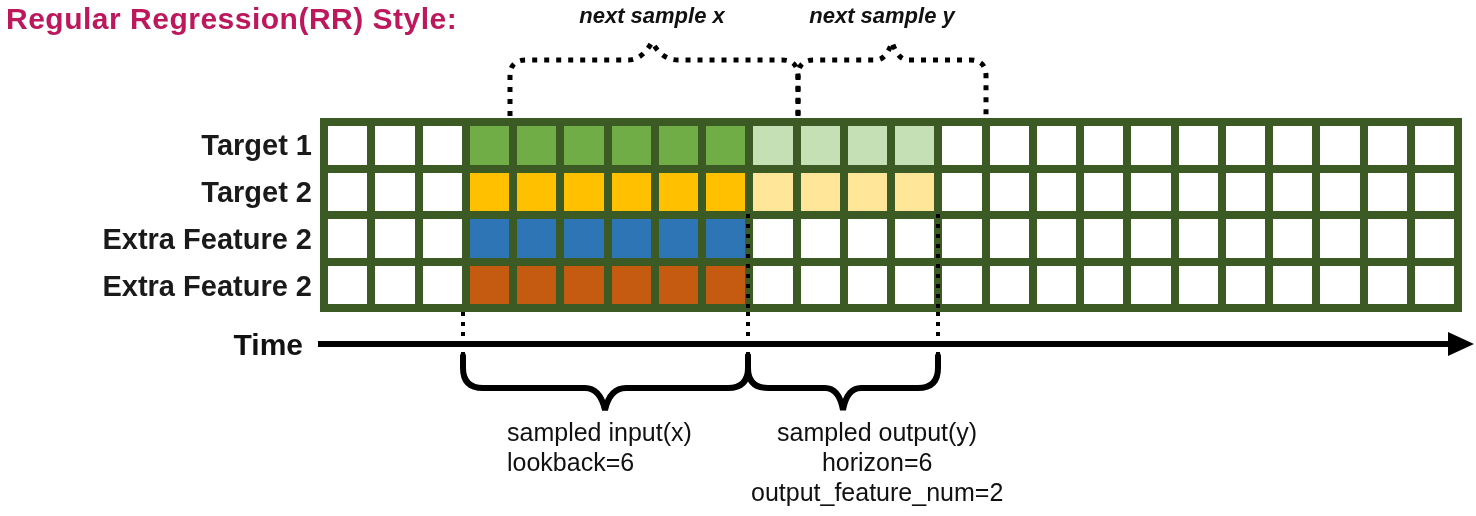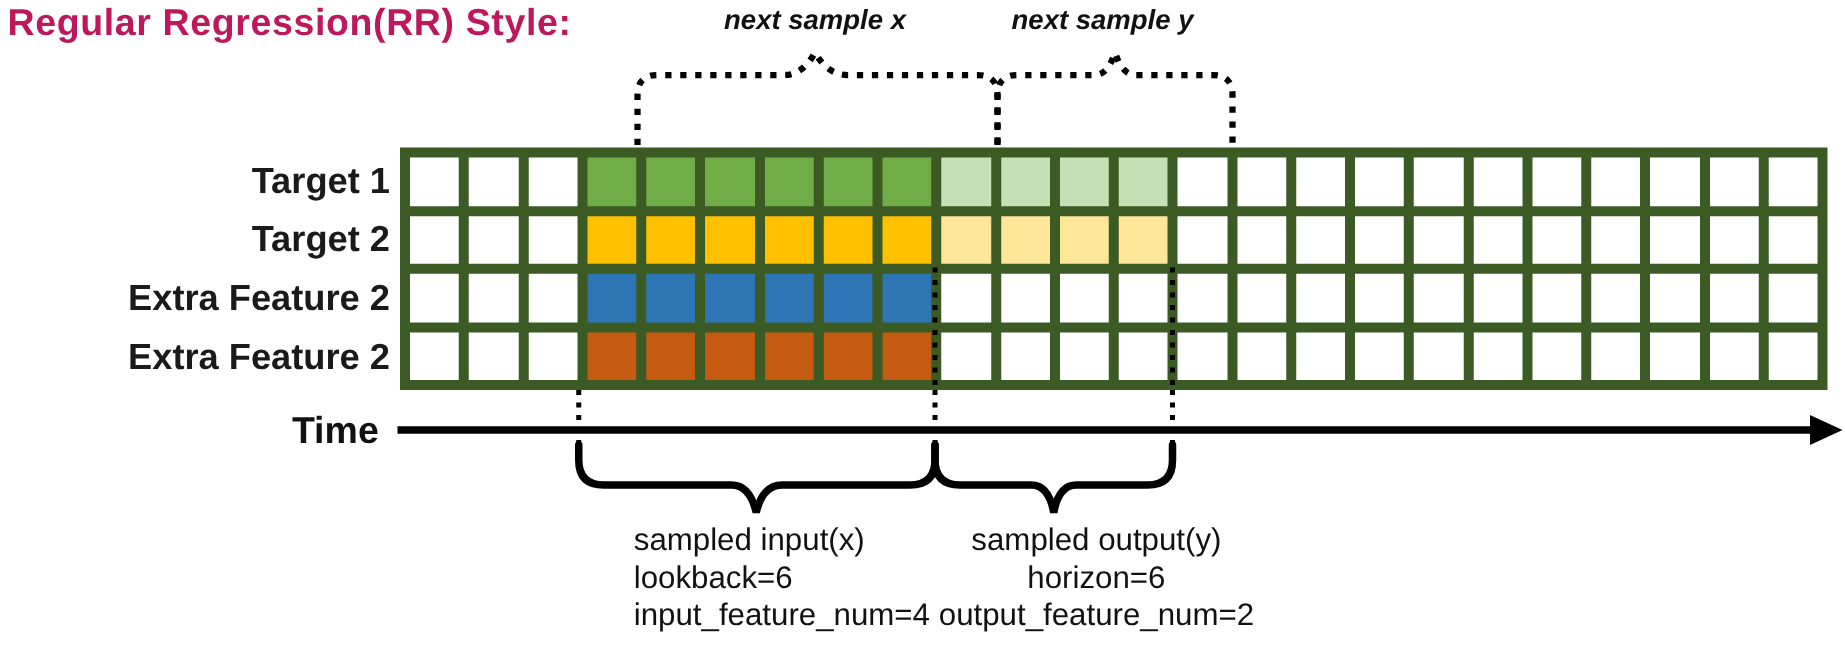--- a/index.html
+++ b/index.html
@@ -168,19 +168,18 @@
   <polygon points="1448,332 1448,356 1474,344" fill="#000"></polygon>
 
   <path d="M 463 356 L 463 368 Q 463 388 483 388 L 585 388 Q 600 388 605 410 Q 610 388 626 388 L 728 388 Q 748 388 748 368 L 748 356" fill="none" stroke="#000" stroke-width="6" stroke-linecap="round"></path>
 
   <path d="M 748 356 L 748 368 Q 748 388 768 388 L 825 388 Q 839 388 843 410 Q 847 388 861 388 L 918 388 Q 938 388 938 368 L 938 356" fill="none" stroke="#000" stroke-width="6" stroke-linecap="round"></path>
 </svg>
 
 <div class="abs note" id="input-note">
   <div>sampled input(x)</div>
   <div>lookback=6</div>
-  <div>input_feature_num=4</div>
 </div>
 <div class="abs note" id="output-note">
   <div>sampled output(y)</div>
   <div>horizon=6</div>
   <div>output_feature_num=2</div>
 </div>
 
 </body></html>

